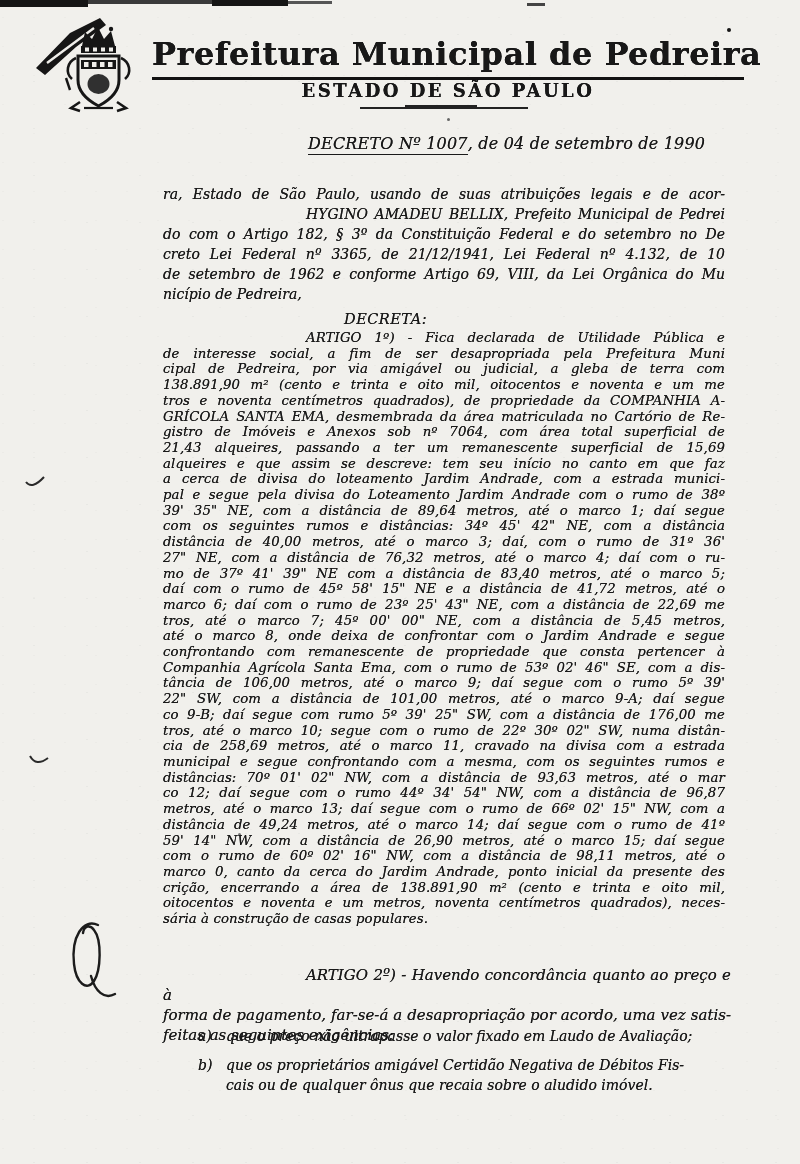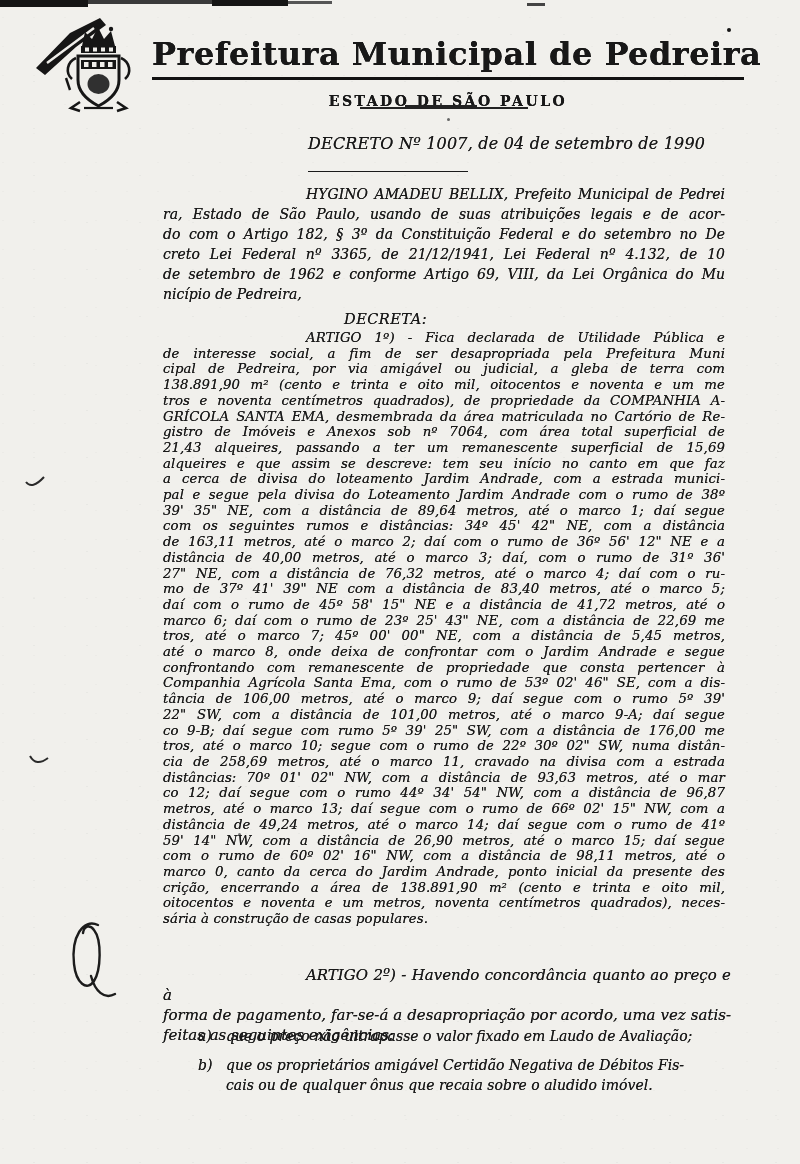--- a/index.html
+++ b/index.html
@@ -36,33 +36,33 @@
   
   .crest{position:absolute;left:34px;top:16px;}
   .header-block{position:absolute;left:152px;top:34px;width:592px;}
   .header-title{
     font-weight:bold;font-size:32px;line-height:40px;
     text-align:center;white-space:nowrap;letter-spacing:0.5px;
     text-shadow:0 0 0.6px #000;
   }
   .header-rule{margin-top:3px;height:3px;background:#121212;box-shadow:0 5px 0 -3px #121212;}
   .subtitle{
-    margin-top:13px;text-align:center;
-    font-weight:bold;font-size:14px;letter-spacing:2.5px;
+    text-align:center;
+    font-weight:bold;font-size:18px;letter-spacing:2.5px;
     text-shadow:0 0 0.4px #000;
   }
   .subtitle-underline{position:absolute;left:360px;top:107px;width:168px;height:1.5px;background:#222;}
   .subtitle-underline2{position:absolute;left:405px;top:105px;width:72px;height:2px;background:#222;}
 
   
   .tw{font-style:italic;text-shadow:0 0 0.5px rgba(10,10,10,.8);}
   .decree-line{
     position:absolute;left:308px;top:134px;font-size:16px;letter-spacing:0.2px;
   }
-  .decree-line .u{border-bottom:1.5px solid #1a1a1a;padding-bottom:18px;}
+  .decree-line .u{border-bottom:1.5px solid #1a1a1a;padding-bottom:1px;}
 
   .para{position:absolute;}
   .preamble{left:163px;top:184px;width:562px;font-size:14px;line-height:20px;}
   .decreta{position:absolute;left:310px;top:311px;font-size:14.5px;letter-spacing:0.5px;margin-left:34px;}
   .article1{left:163px;top:330px;width:562px;font-size:13.3px;line-height:15.7px;letter-spacing:0.1px;}
   .article2{left:163px;top:965px;width:568px;font-size:15px;line-height:20px;}
 
   .tline{text-align:justify;text-align-last:justify;white-space:normal;}
   .tline.last{text-align-last:left;}
   .para[data-first-indent] .tline.first{text-indent:143px;}
@@ -128,22 +128,22 @@
     <div class="subtitle">ESTADO DE SÃO PAULO</div>
   </div>
   <div class="subtitle-underline"></div>
   <div class="subtitle-underline2"></div>
 
   <div class="decree-line tw">
     <span class="u">DECRETO Nº 1007</span><span>, de 04 de setembro de 1990</span>
   </div>
 
   <div class="para preamble tw" data-first-indent="">
+      <div class="tline">ra, Estado de São Paulo, usando de suas atribuições legais e de acor-</div>
       <div class="tline first">HYGINO AMADEU BELLIX, Prefeito Municipal de Pedrei</div>
-      <div class="tline">ra, Estado de São Paulo, usando de suas atribuições legais e de acor-</div>
       <div class="tline">do com o Artigo 182, § 3º da Constituição Federal e do setembro no De</div>
       <div class="tline">creto Lei Federal nº 3365, de 21/12/1941, Lei Federal nº 4.132, de 10</div>
       <div class="tline">de setembro de 1962 e conforme Artigo 69, VIII, da Lei Orgânica do Mu</div>
       <div class="tline last">nicípio de Pedreira,</div>
     </div>
 
   <div class="decreta tw">DECRETA:</div>
 
   <div class="para article1 tw" data-first-indent="">
       <div class="tline first">ARTIGO 1º) - Fica declarada de Utilidade Pública e</div>
@@ -152,35 +152,35 @@
       <div class="tline">138.891,90 m² (cento e trinta e oito mil, oitocentos e noventa e um me</div>
       <div class="tline">tros e noventa centímetros quadrados), de propriedade da COMPANHIA A-</div>
       <div class="tline">GRÍCOLA SANTA EMA, desmembrada da área matriculada no Cartório de Re-</div>
       <div class="tline">gistro de Imóveis e Anexos sob nº 7064, com área total superficial  de</div>
       <div class="tline">21,43 alqueires, passando a ter um remanescente superficial de 15,69</div>
       <div class="tline">alqueires e que assim se descreve:  tem seu início no canto em que faz</div>
       <div class="tline">a cerca de divisa do loteamento Jardim Andrade, com a estrada munici-</div>
       <div class="tline">pal e segue pela divisa do Loteamento Jardim Andrade com o rumo de 38º</div>
       <div class="tline">39' 35" NE, com a distância de 89,64 metros, até o marco 1;  daí segue</div>
       <div class="tline">com os seguintes rumos e distâncias:  34º 45' 42" NE, com a distância</div>
-      <div class="tline">de 163,11 metros, até o marco 2;  daí com o rumo de 36º 56' 12" NE e a</div>
       <div class="tline">distância de 40,00 metros, até o marco 3;  daí, com o rumo de 31º 36'</div>
       <div class="tline">27" NE, com a distância de 76,32 metros, até o marco 4;  daí com o ru-</div>
       <div class="tline">mo de 37º 41' 39" NE  com a distância de 83,40 metros, até o marco 5;</div>
       <div class="tline">daí com o rumo de 45º 58' 15" NE e a distância de 41,72 metros, até o</div>
       <div class="tline">marco 6;  daí com o rumo de 23º 25' 43" NE, com a distância de 22,69 me</div>
       <div class="tline">tros, até o marco 7;  45º 00' 00" NE, com a distância de 5,45 metros,</div>
       <div class="tline">até o marco 8, onde deixa de confrontar com o Jardim Andrade e segue</div>
       <div class="tline">confrontando com remanescente de propriedade que consta pertencer   à</div>
       <div class="tline">Companhia Agrícola Santa Ema, com o rumo de 53º 02' 46" SE, com a dis-</div>
       <div class="tline">tância de 106,00 metros, até o marco 9;  daí segue com o rumo 5º 39'</div>
       <div class="tline">22" SW, com a distância de 101,00 metros, até o marco 9-A;  daí segue</div>
       <div class="tline">co 9-B;  daí segue com rumo 5º 39' 25" SW, com a distância de 176,00 me</div>
       <div class="tline">tros, até o marco 10;  segue com o rumo de 22º 30º 02" SW, numa distân-</div>
       <div class="tline">cia de 258,69 metros, até o marco 11, cravado na divisa com a estrada</div>
+      <div class="tline">municipal e segue confrontando com a mesma, com os seguintes rumos e</div>
       <div class="tline">distâncias:  70º 01' 02" NW, com a distância de 93,63 metros, até o mar</div>
       <div class="tline">co 12;  daí segue com o rumo 44º 34' 54" NW, com a distância de 96,87</div>
       <div class="tline">metros, até o marco 13;  daí segue com o rumo de 66º 02' 15" NW, com a</div>
       <div class="tline">distância de 49,24 metros, até o marco 14;  daí segue com o rumo de 41º</div>
       <div class="tline">59' 14" NW, com a distância de 26,90 metros, até o marco 15;  daí segue</div>
       <div class="tline">com o rumo de 60º 02' 16" NW, com a distância de 98,11 metros, até o</div>
       <div class="tline">marco 0, canto da cerca do Jardim Andrade, ponto inicial da presente des</div>
       <div class="tline">crição, encerrando a área de 138.891,90 m² (cento e trinta e oito mil,</div>
       <div class="tline">oitocentos e noventa e um metros, noventa centímetros quadrados), neces-</div>
       <div class="tline last">sária à construção de casas populares.</div>

